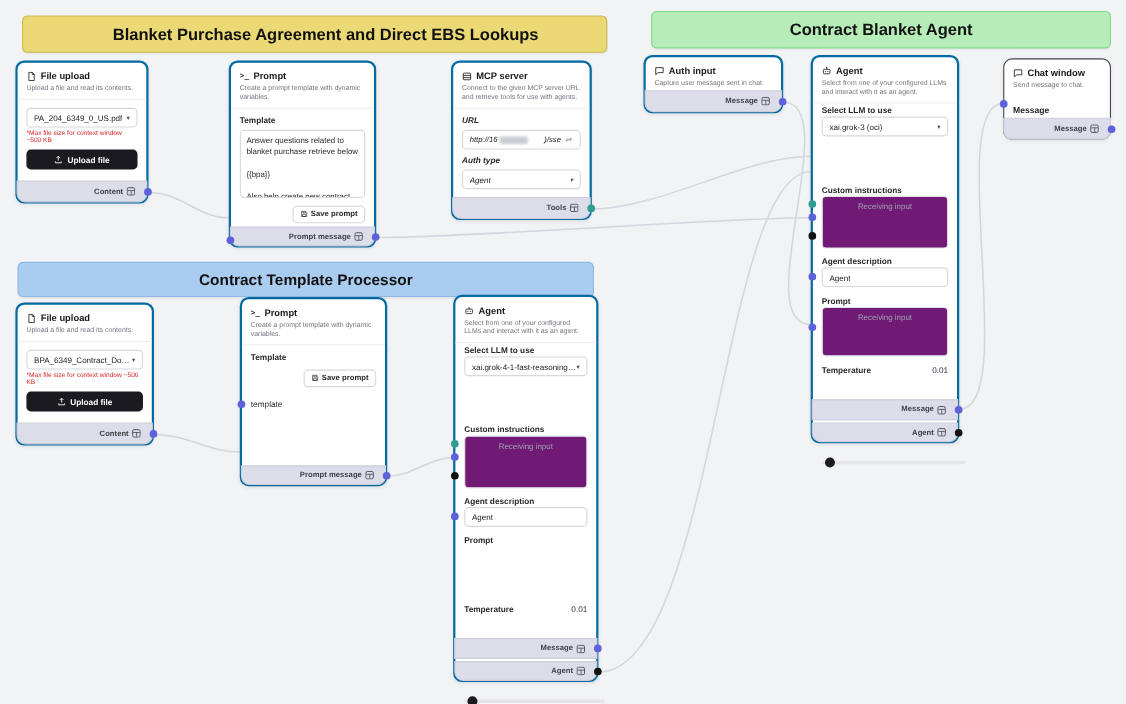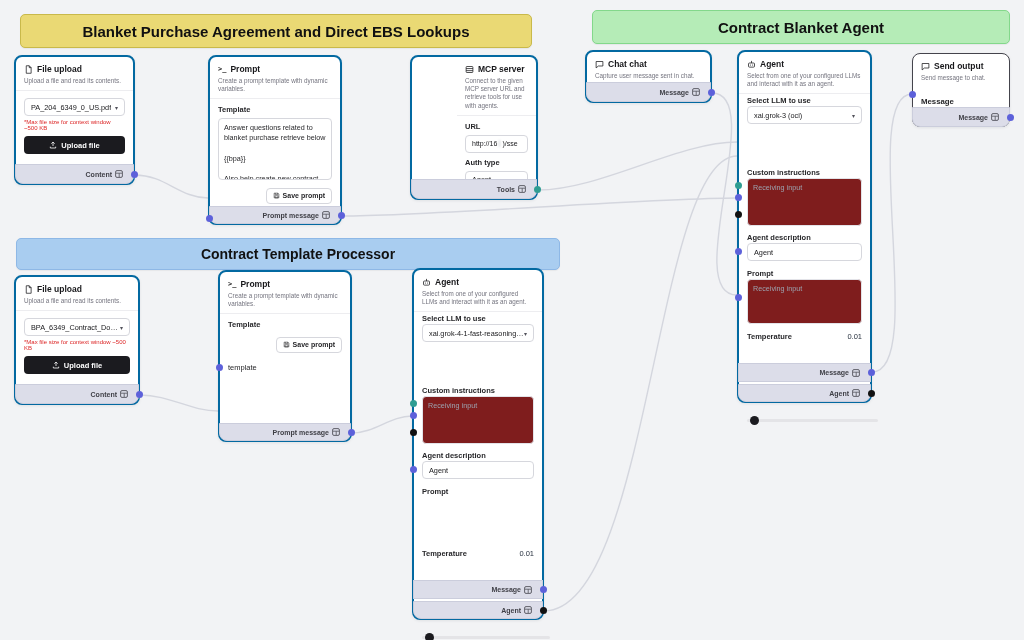--- a/index.html
+++ b/index.html
@@ -3,37 +3,37 @@
 <meta charset="utf-8">
 <style>
   html,body{margin:0;padding:0;}
   body{width:1024px;height:640px;background:#f2f3f5;overflow:hidden;position:relative;
        font-family:"Liberation Sans",sans-serif;-webkit-font-smoothing:antialiased;}
   svg.edges{position:absolute;inset:0;z-index:0;}
   .banner{position:absolute;z-index:1;display:flex;align-items:center;justify-content:center;
           font-weight:bold;color:#111;border-radius:5px;box-shadow:0 1px 1px rgba(0,0,0,.05);}
   .banner.yellow{background:#ead974;border:1px solid #c9b94a;font-size:15px;}
   .banner.green{background:#b5ecb7;border:1px solid #83d88b;font-size:15px;}
-  .banner.blue{background:#a9cdf0;border:1px solid #8eb8e6;font-size:14px;padding-left:20px;}
+  .banner.blue{background:#a9cdf0;border:1px solid #8eb8e6;font-size:14px;}
 
   .node{position:absolute;z-index:2;background:#fff;border:2px solid #0369a1;border-radius:8px;
         box-shadow:0 1px 3px rgba(16,24,40,.08);box-sizing:border-box;}
   .node.selected{border:1.5px solid #44444c;}
   .pad{padding:0 8px;}
   .title-row{display:flex;align-items:center;gap:4px;font-size:8.5px;font-weight:bold;color:#18181b;padding:7px 8px 0;}
   .title-row svg{flex:0 0 auto;}
   .node-desc{font-size:6.3px;line-height:1.3;color:#74747f;padding:3px 8px 5px;border-bottom:1px solid #ededf0;}
   .sec-label{font-size:7.5px;font-weight:bold;color:#27272a;}
   .sel{display:flex;align-items:center;justify-content:space-between;gap:0;height:18px;
        border:1px solid #d6d7dd;border-radius:4px;background:#fff;padding:0 6px;font-size:7.3px;color:#18181b;box-sizing:border-box;}
   .sel .val{white-space:nowrap;overflow:hidden;text-overflow:ellipsis;}
   .chev{font-size:6px;color:#52525b;flex:0 0 auto;}
   .ta{border:1px solid #d6d7dd;border-radius:4px;background:#fff;padding:4px 5px;font-size:7.2px;
       line-height:1.4;color:#27272a;white-space:pre-wrap;overflow:hidden;box-sizing:border-box;}
-  .ta.disabled{background:#7f1d1d;border-color:#e3e3e8;color:#9ca3af;}
+  .ta.disabled{background:#701a75;border-color:#e3e3e8;color:#9ca3af;text-align:center;}
   .ta .ph{color:#9ca3af;}
   .warn{font-size:6px;color:#dc2626;}
   .btn-dark{background:#1b1b1f;color:#fff;border-radius:4px;height:18px;display:flex;align-items:center;
             justify-content:center;gap:4px;font-size:7.5px;font-weight:bold;cursor:pointer;}
   .btn-outline{background:#fff;border:1px solid #d6d7dd;border-radius:4px;height:16px;display:inline-flex;
                align-items:center;gap:3px;font-size:7px;font-weight:bold;color:#27272a;padding:0 6px;cursor:pointer;box-sizing:border-box;}
   .footer{position:absolute;left:-1px;right:-1px;bottom:-1px;height:20px;background:#dcdde9;border:1px solid #cbcddc;
           border-radius:0 0 8px 8px;display:flex;align-items:center;justify-content:flex-end;gap:3px;
           padding:0 10px;font-size:7px;font-weight:bold;color:#3f3f46;box-sizing:border-box;}
   .handle{position:absolute;width:7px;height:7px;border-radius:50%;z-index:3;cursor:crosshair;}
@@ -68,21 +68,21 @@
     <path d="M342,216 C430,216 650,198 737,198"></path>
     <path d="M538,190 C600,190 678,142 737,142"></path>
     <path d="M140,395 C170,395 190,411 218,411"></path>
     <path d="M352,433 C375,433 390,416 412,416"></path>
     <path d="M544,611 C650,611 655,156 737,156"></path>
     <path d="M712,93 C768,93 680,295 737,295"></path>
     <path d="M872,372 C928,372 858,94 912,94"></path>
   </g>
 </svg>
 
-<div class="banner yellow" style="left:20px;top:14px;width:510px;height:32px;">
+<div class="banner yellow" style="left:20px;top:14px;width:510px;height:32px;padding-left:20px;">
   <span>Blanket Purchase Agreement and Direct EBS Lookups</span>
 </div>
 <div class="banner green" style="left:592px;top:10px;width:416px;height:32px;">
   <span>Contract Blanket Agent</span>
 </div>
 <div class="banner blue" style="left:16px;top:238px;width:522px;height:30px;">
   <span>Contract Template Processor</span>
 </div>
 
 <div class="node" style="left:14px;top:55px;width:121px;height:130px;">
@@ -145,30 +145,30 @@
   <div class="footer" style="height:18px;">
     <span>Prompt message</span>
     <svg class="badge-icon" width="8" height="8" viewBox="0 0 8 8">
         <rect x=".6" y=".6" width="6.8" height="6.8" rx="1.4" fill="none" stroke="#52525b" stroke-width=".9"></rect>
         <path d="M1 3.2h6M4.2 3.2v3.8" stroke="#52525b" stroke-width=".8"></path>
       </svg>
     <span class="handle blue"></span>
   </div>
 </div>
 
-<div class="node" style="left:410px;top:55px;width:128px;height:145px;padding-left:45px;">
+<div class="node" style="left:410px;top:55px;width:128px;height:145px;">
   <div class="title-row">
     <svg width="9" height="9" viewBox="0 0 24 24">
         <rect x="3" y="4" width="18" height="16" rx="2" fill="none" stroke="#18181b" stroke-width="2"></rect>
         <path d="M3 9.5h18M3 15h18" stroke="#18181b" stroke-width="2"></path>
       </svg>
     <span>MCP server</span>
   </div>
   <div class="node-desc">Connect to the given MCP server URL and retrieve tools for use with agents.</div>
-  <div class="pad" style="margin-top:6px;">
+  <div class="pad" style="margin-top:6px;font-style:italic;">
     <div class="sec-label">URL</div>
     <div class="url-box" style="margin-top:4px;">
       <span>http://16</span>
       <span class="redact"></span>
       <span class="grow"></span>
       <span>)/sse</span>
       <svg width="8" height="8" viewBox="0 0 24 24" style="margin-left:3px;">
           <path d="M9 15l6-6 M7 17a4 4 0 010-6l2-2 M17 7a4 4 0 010 6l-2 2" fill="none" stroke="#52525b" stroke-width="2.2"></path>
         </svg>
     </div>
@@ -314,21 +314,21 @@
       <span class="handle black" style="right:-4.5px;top:50%;margin-top:-3.5px;"></span>
     </div>
   </div>
 </div>
 
 <div class="node" style="left:585px;top:50px;width:127px;height:53px;">
   <div class="title-row">
     <svg width="9" height="9" viewBox="0 0 24 24">
         <path d="M3 4h18v12H9l-6 5z" fill="none" stroke="#18181b" stroke-width="2"></path>
       </svg>
-    <span>Chat chat</span>
+    <span>Auth input</span>
   </div>
   <div class="node-desc" style="border-bottom:none;">Capture user message sent in chat.</div>
   <div class="footer">
     <span>Message</span>
     <svg class="badge-icon" width="8" height="8" viewBox="0 0 8 8">
         <rect x=".6" y=".6" width="6.8" height="6.8" rx="1.4" fill="none" stroke="#52525b" stroke-width=".9"></rect>
         <path d="M1 3.2h6M4.2 3.2v3.8" stroke="#52525b" stroke-width=".8"></path>
       </svg>
     <span class="handle blue"></span>
   </div>
@@ -402,21 +402,21 @@
       <span class="handle black" style="right:-4.5px;top:50%;margin-top:-3.5px;"></span>
     </div>
   </div>
 </div>
 
 <div class="node selected" style="left:912px;top:53px;width:98px;height:74px;">
   <div class="title-row">
     <svg width="9" height="9" viewBox="0 0 24 24">
         <path d="M3 4h18v12H9l-6 5z" fill="none" stroke="#18181b" stroke-width="2"></path>
       </svg>
-    <span>Send output</span>
+    <span>Chat window</span>
   </div>
   <div class="node-desc" style="border-bottom:none;">Send message to chat.</div>
   <div class="abs" style="top:36px;">
     <span class="handle blue" style="left:-12.5px;top:1px;"></span>
     <span style="font-size:7.8px;font-weight:bold;color:#27272a;">Message</span>
   </div>
   <div class="footer">
     <span>Message</span>
     <svg class="badge-icon" width="8" height="8" viewBox="0 0 8 8">
         <rect x=".6" y=".6" width="6.8" height="6.8" rx="1.4" fill="none" stroke="#52525b" stroke-width=".9"></rect>

